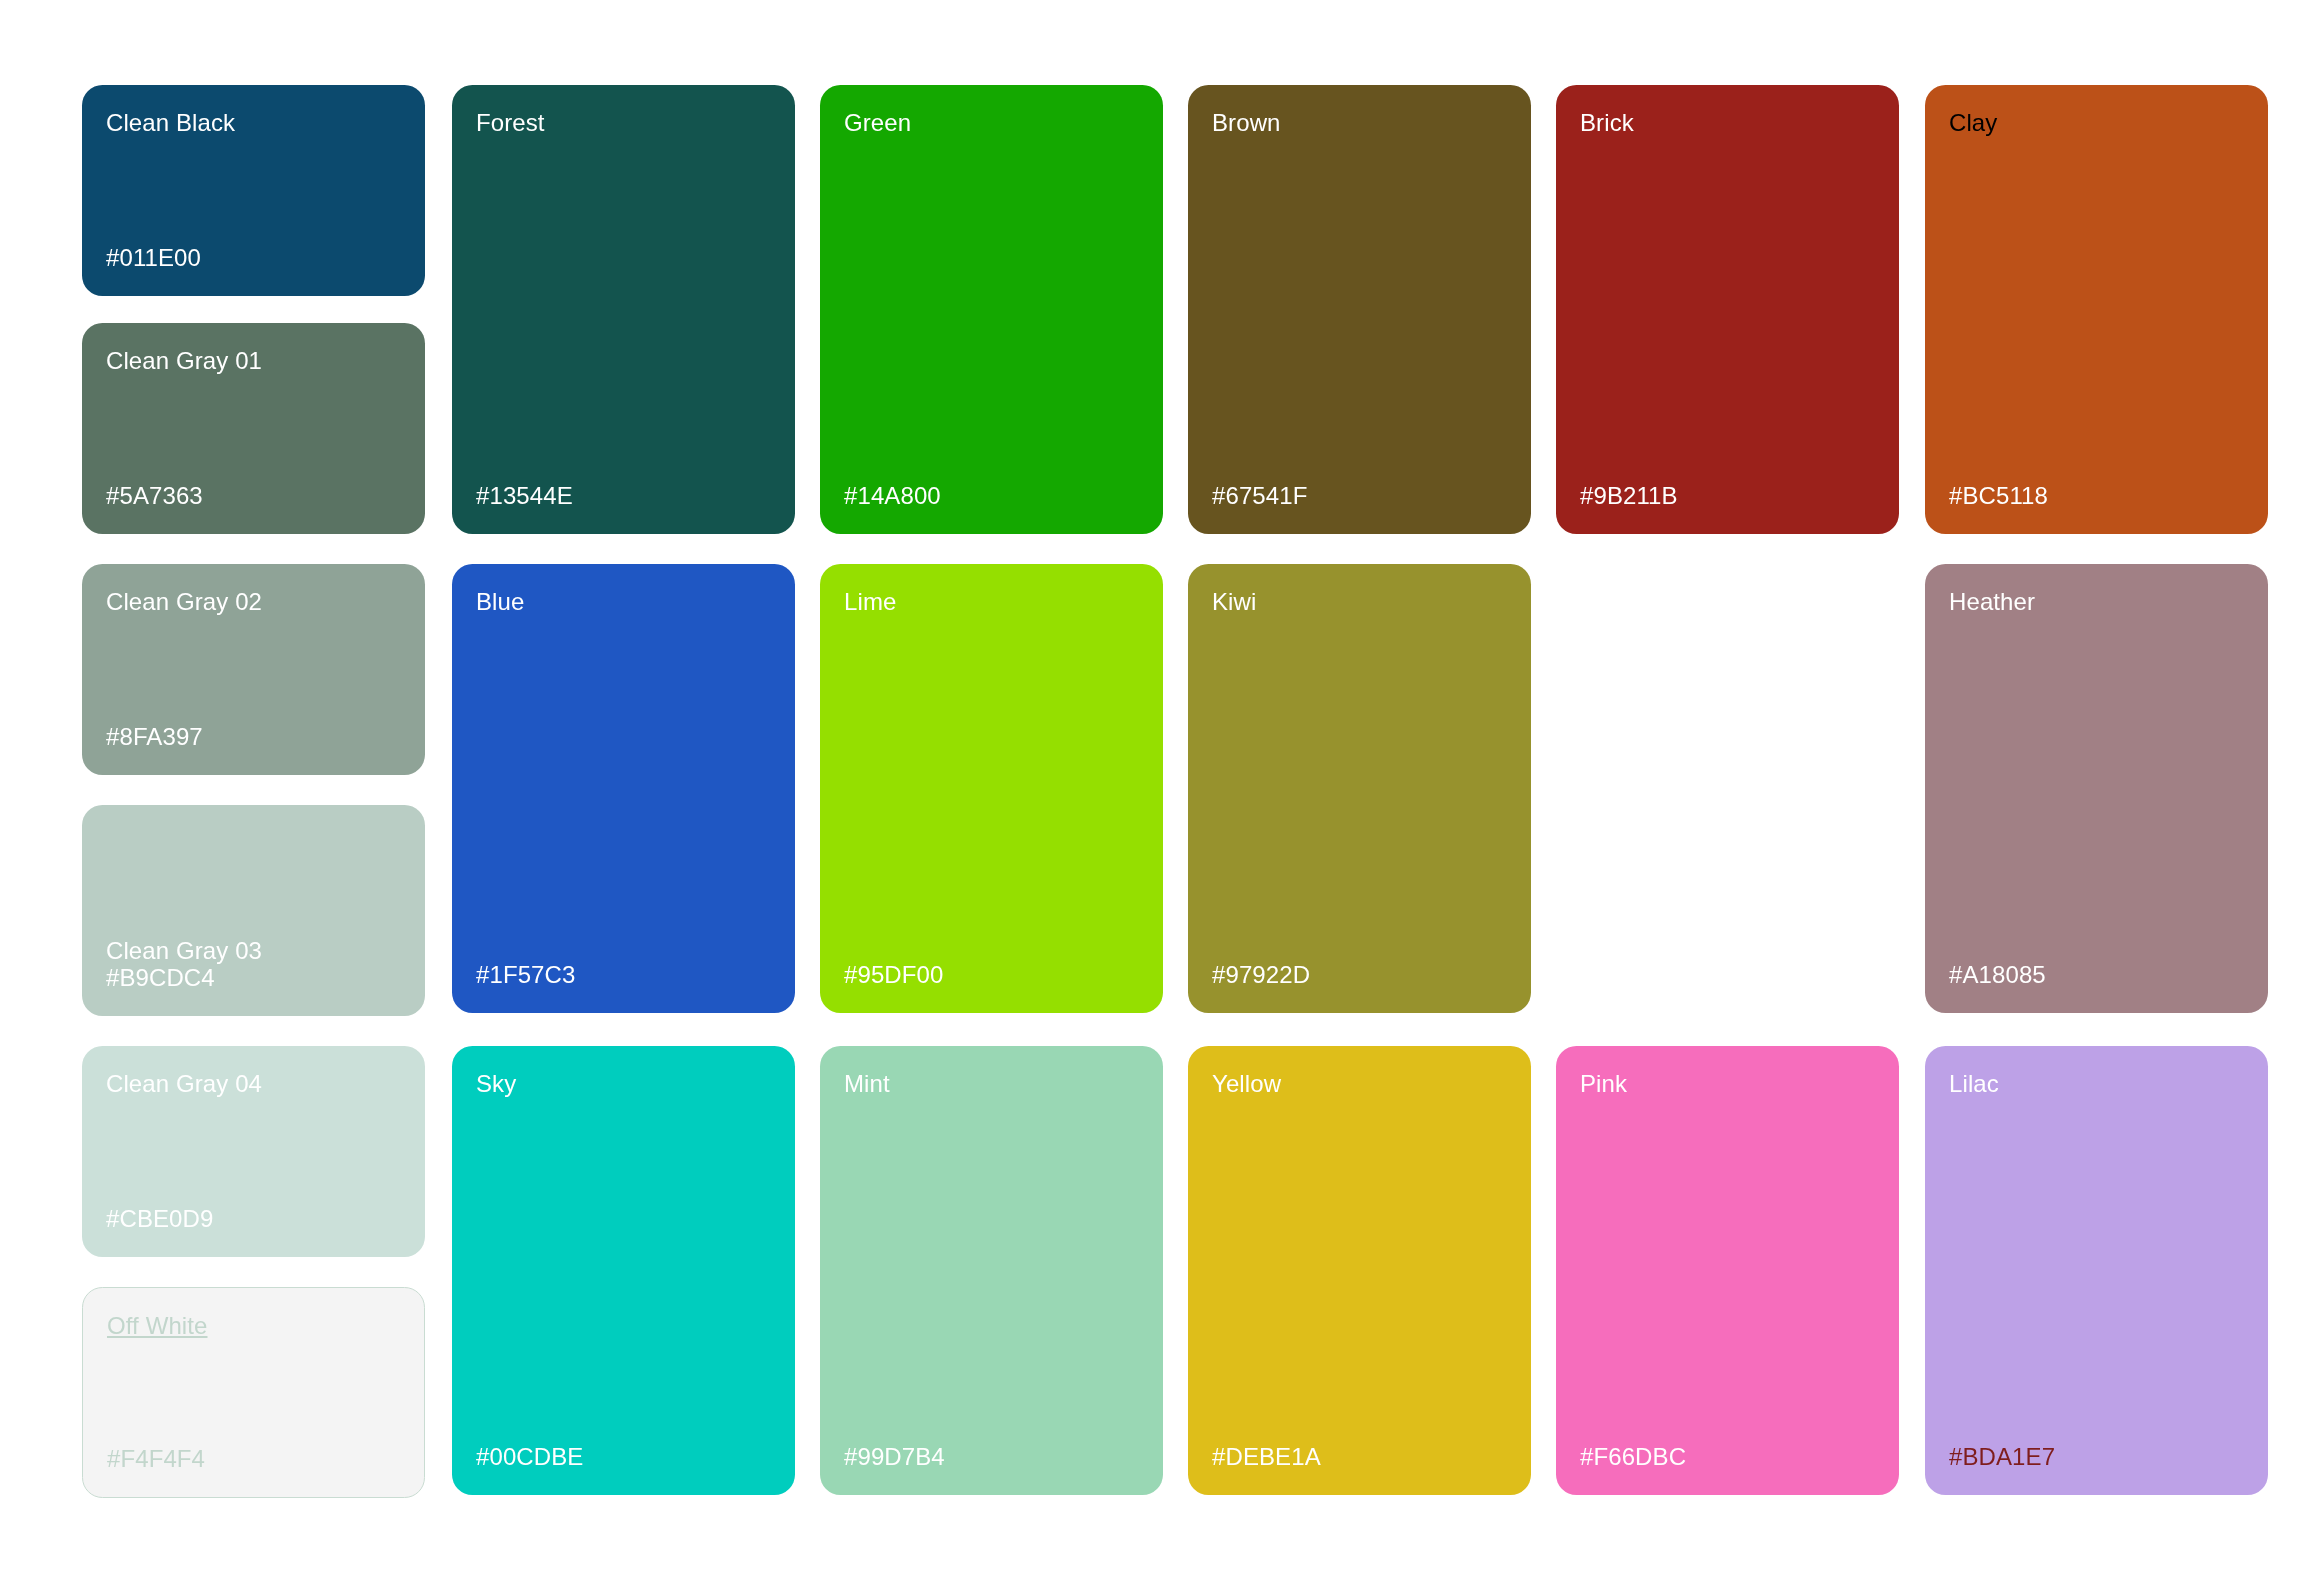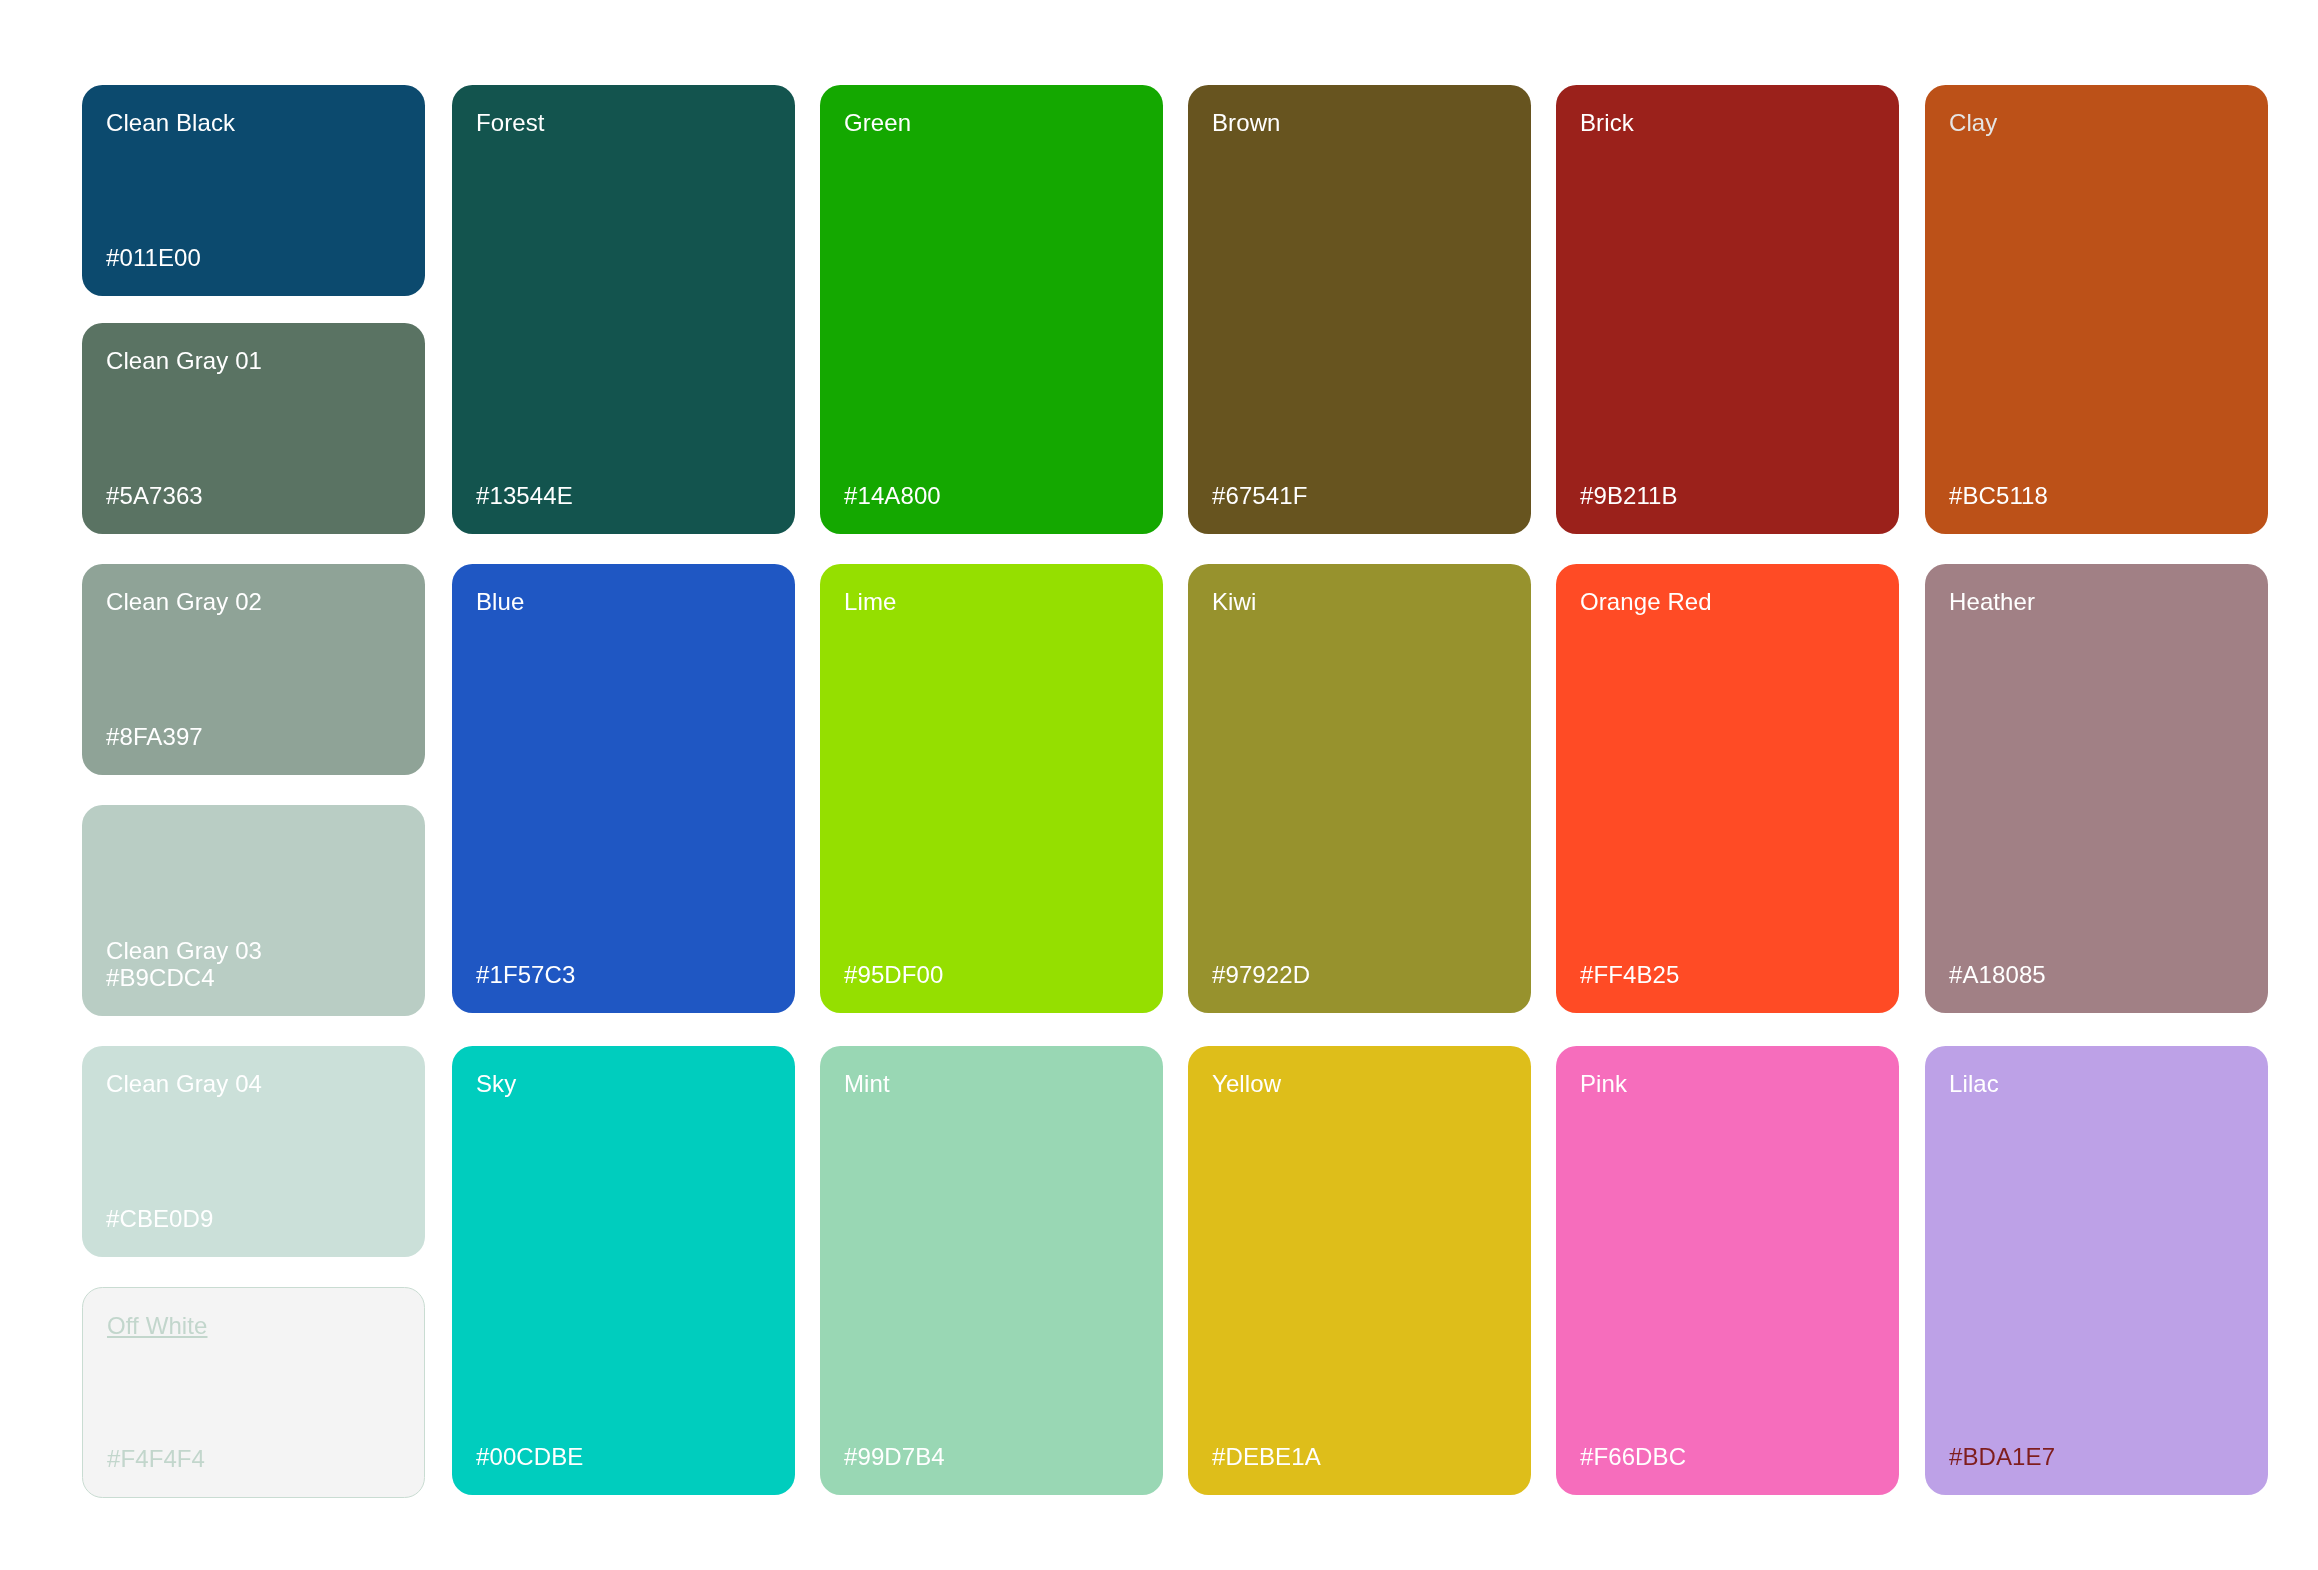--- a/index.html
+++ b/index.html
@@ -111,30 +111,26 @@
       <div class="swatch-hex" style="color: rgb(255, 255, 255);">#97922D</div>
     </div>
     <div class="swatch-card" style="left: 1188px; top: 1046px; width: 343px; height: 449px; background: rgb(222, 190, 26);">
       <div class="swatch-name" style="color: rgb(255, 255, 255);">Yellow</div>
       <div class="swatch-hex" style="color: rgb(255, 255, 255);">#DEBE1A</div>
     </div>
     <div class="swatch-card" style="left: 1556px; top: 85px; width: 343px; height: 449px; background: rgb(155, 33, 27);">
       <div class="swatch-name" style="color: rgb(255, 255, 255);">Brick</div>
       <div class="swatch-hex" style="color: rgb(255, 255, 255);">#9B211B</div>
     </div>
-    <div class="swatch-card" style="left: 1556px; top: 564px; width: 343px; height: 449px; background: rgb(255, 75, 37);">
-      <div class="swatch-name" style="color: rgb(255, 255, 255);">Orange Red</div>
-      <div class="swatch-hex" style="color: rgb(255, 255, 255);">#FF4B25</div>
-    </div>
     <div class="swatch-card" style="left: 1556px; top: 1046px; width: 343px; height: 449px; background: rgb(246, 109, 188);">
       <div class="swatch-name" style="color: rgb(255, 255, 255);">Pink</div>
       <div class="swatch-hex" style="color: rgb(255, 255, 255);">#F66DBC</div>
     </div>
     <div class="swatch-card" style="left: 1925px; top: 85px; width: 343px; height: 449px; background: rgb(188, 81, 24);">
-      <div class="swatch-name" style="color: #e5e5e5;">Clay</div>
+      <div class="swatch-name" style="color: #000000;">Clay</div>
       <div class="swatch-hex" style="color: rgb(255, 255, 255);">#BC5118</div>
     </div>
     <div class="swatch-card" style="left: 1925px; top: 564px; width: 343px; height: 449px; background: rgb(161, 128, 133);">
       <div class="swatch-name" style="color: rgb(255, 255, 255);">Heather</div>
       <div class="swatch-hex" style="color: rgb(255, 255, 255);">#A18085</div>
     </div>
     <div class="swatch-card" style="left: 1925px; top: 1046px; width: 343px; height: 449px; background: rgb(189, 161, 231);">
       <div class="swatch-name" style="color: rgb(255, 255, 255);">Lilac</div>
       <div class="swatch-hex" style="color: #7f1d1d;">#BDA1E7</div>
     </div>

